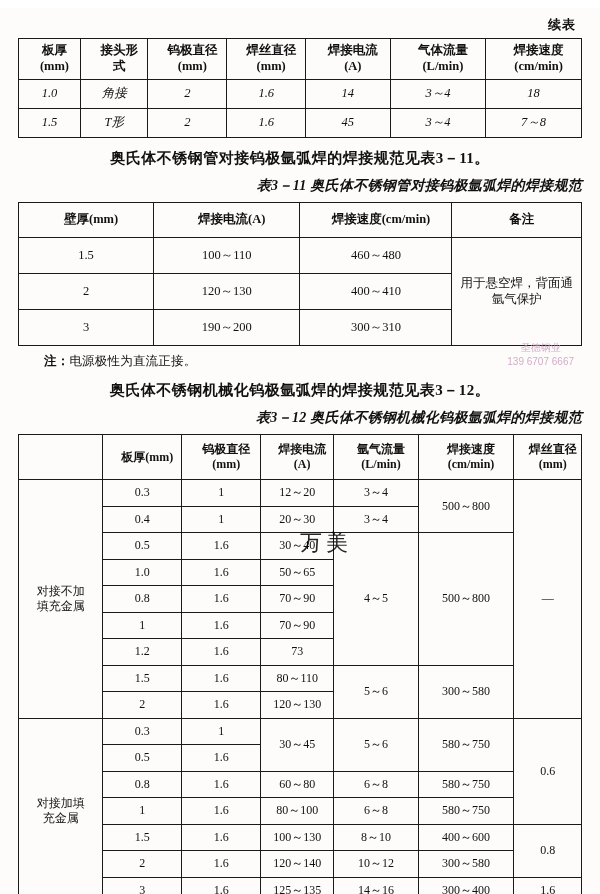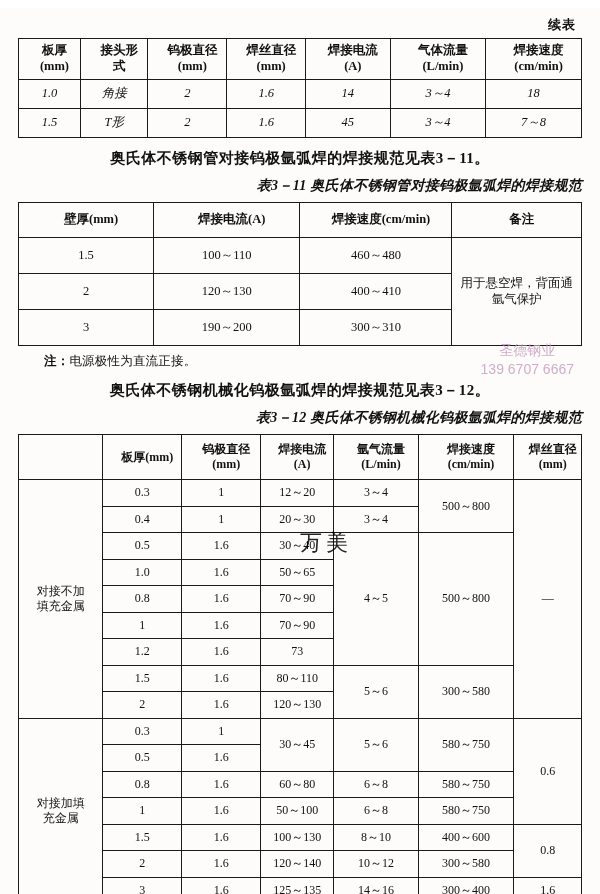--- a/index.html
+++ b/index.html
@@ -78,21 +78,21 @@
   table.t3 th { height: 38px; font-size: 12px; }
   table.t3 td { height: 19.5px; font-size: 12px; }
   .rowlabel {
     font-size: 12.5px;
     font-weight: normal;
     line-height: 1.35;
   }
   .watermark {
     position: absolute;
     color: #c9a0c0;
-    font-size: 14px;
+    font-size: 10px;
     line-height: 1.35;
     text-align: center;
     opacity: 0.85;
     font-family: "Liberation Sans", sans-serif;
     pointer-events: none;
   }
   .wm1 { right: 26px; top: 333px; }
   .wm2 { left: 300px; top: 520px; font-size: 22px; color: #000000; letter-spacing: 4px; }
 </style>
 </head>
@@ -331,21 +331,21 @@
       <tr>
         <td>0.8</td>
         <td>1.6</td>
         <td>60～80</td>
         <td>6～8</td>
         <td>580～750</td>
       </tr>
       <tr>
         <td>1</td>
         <td>1.6</td>
-        <td>50～100</td>
+        <td>80～100</td>
         <td>6～8</td>
         <td>580～750</td>
       </tr>
       <tr>
         <td>1.5</td>
         <td>1.6</td>
         <td>100～130</td>
         <td>8～10</td>
         <td>400～600</td>
         <td rowspan="2">0.8</td>

